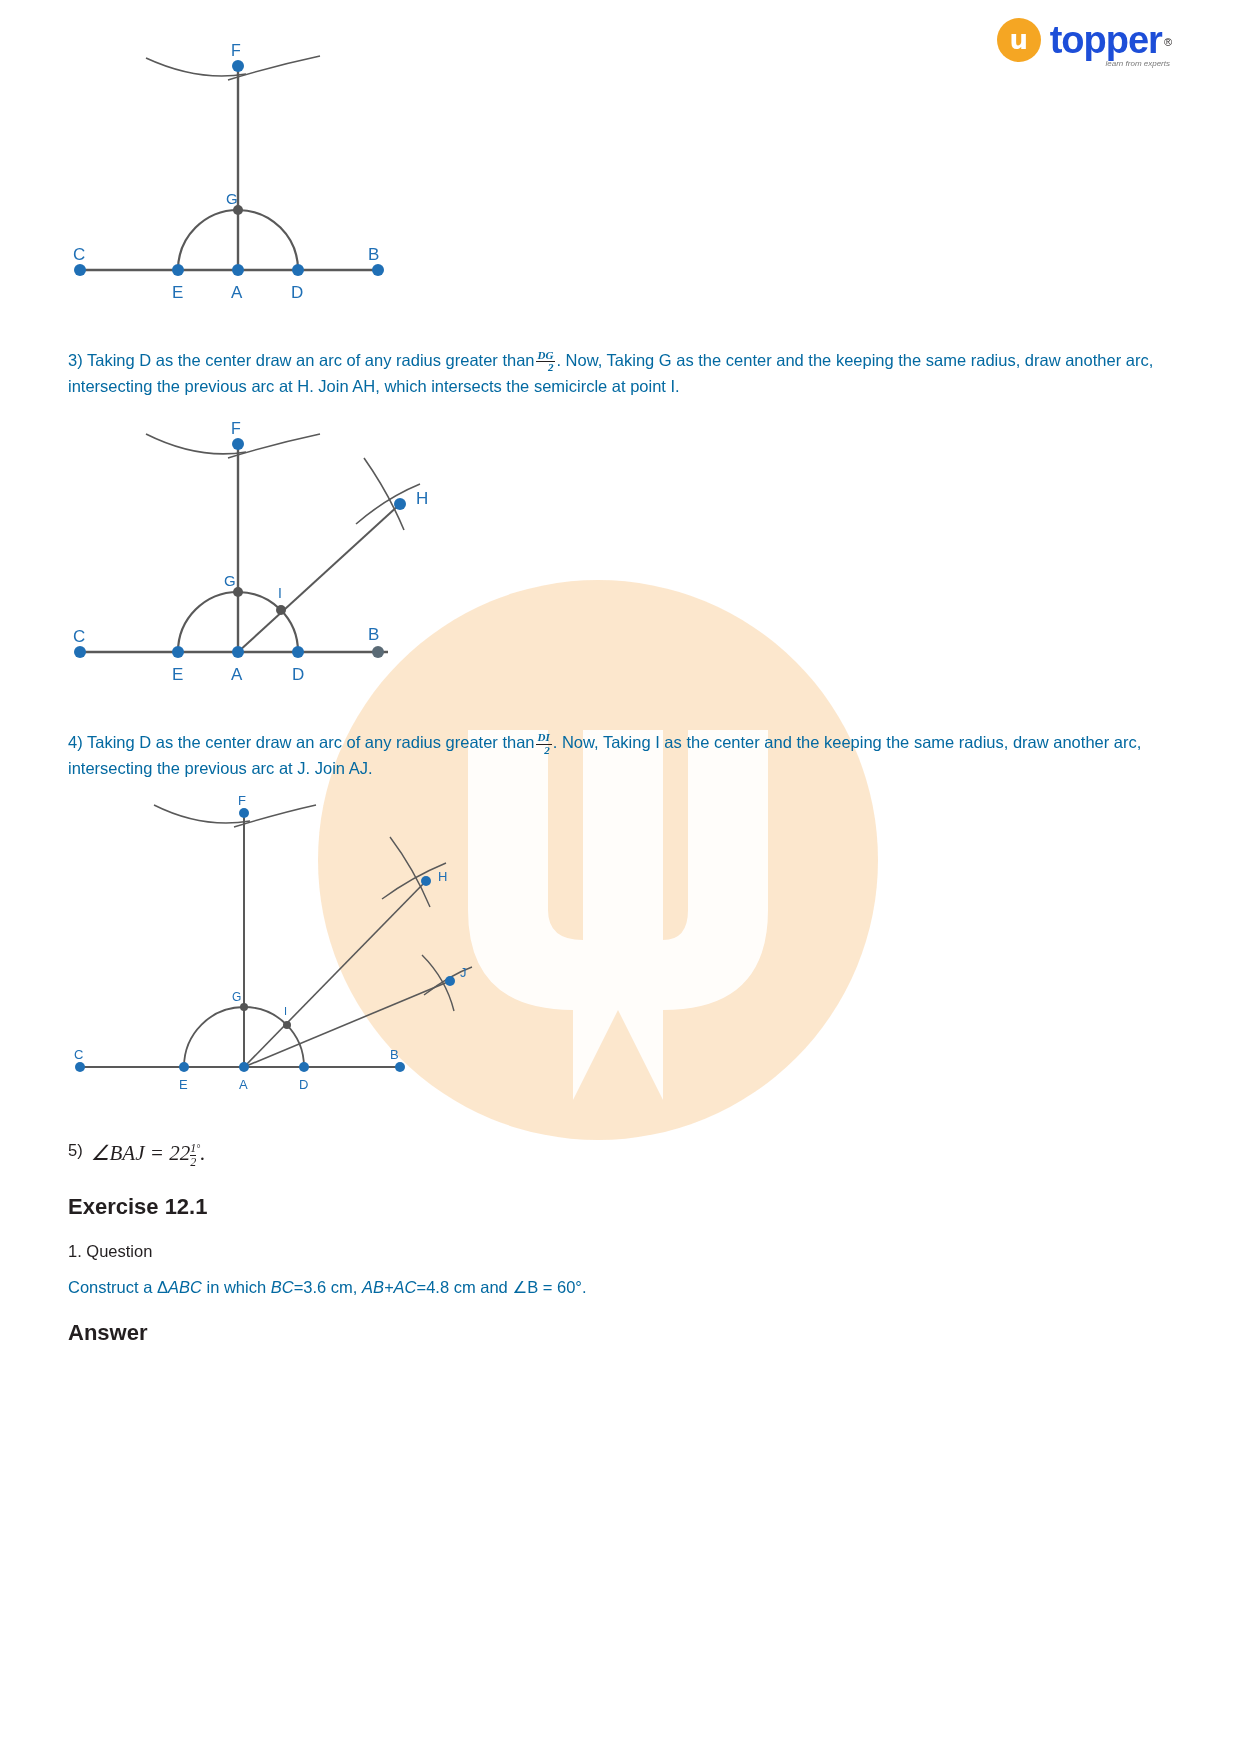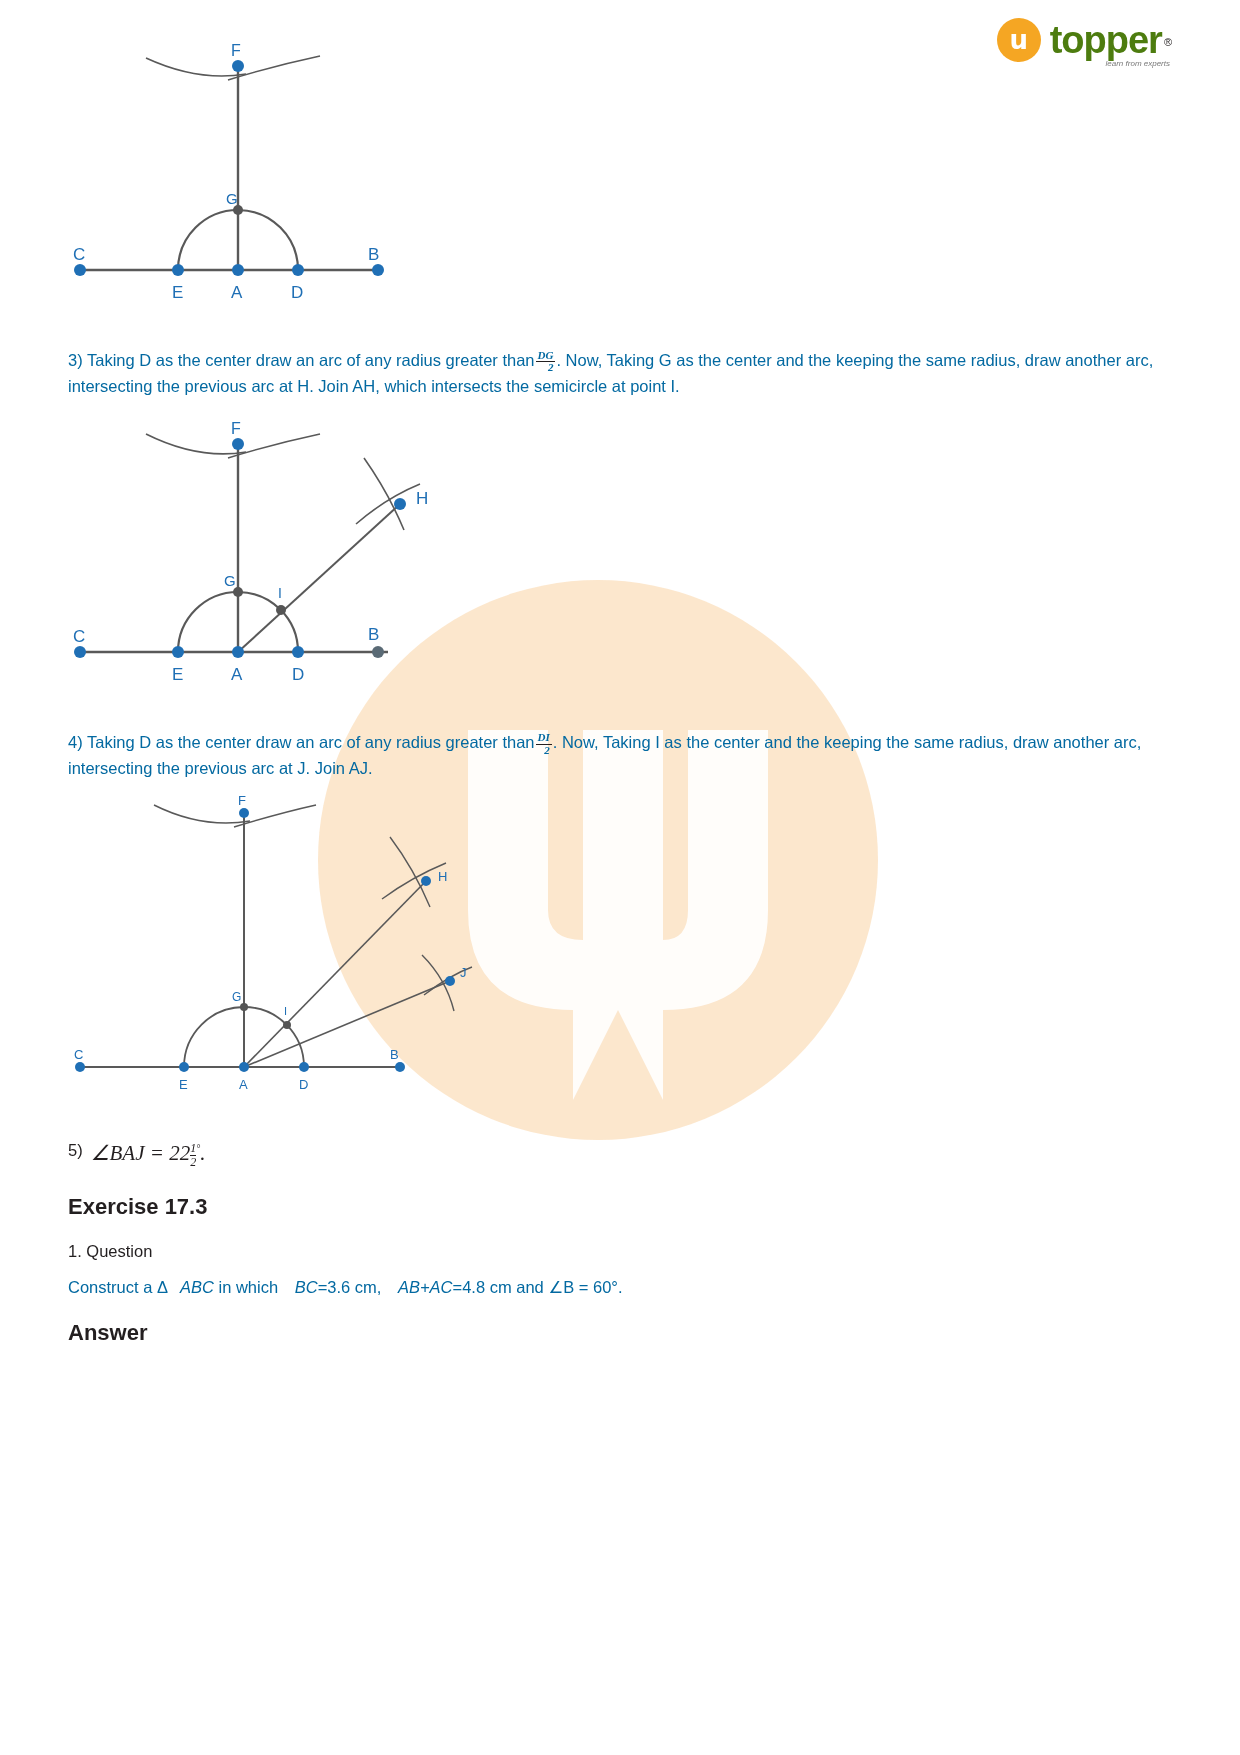--- a/index.html
+++ b/index.html
@@ -62,21 +62,21 @@
     display: flex; align-items: center; justify-content: center;
     color: #fff; font-size: 26px; font-weight: bold;
     font-family: "DejaVu Sans", sans-serif;
     line-height: 1;
   }
   .logo-text {
     margin-left: 9px;
     font-size: 38px;
     font-weight: bold;
     letter-spacing: -1px;
-    color: #4d7c0f;
+    color: #1d4ed8;
     font-family: "Liberation Sans", sans-serif;
   }
   .logo-reg {
     font-size: 11px;
     vertical-align: super;
     color: #231f20;
     margin-left: 2px;
   }
   .logo-tag {
     position: absolute;
@@ -125,21 +125,21 @@
   h3.qhead {
     font-size: 16.5px;
     font-weight: normal;
     margin: 22px 0 8px 0;
   }
   .ans-head {
     font-size: 22px;
     font-weight: bold;
     margin: 20px 0 0 0;
   }
-  .italic { font-style: italic; margin-left: 12px; }
+  .italic { font-style: italic; }
   .mathline {
     font-family: "Liberation Serif", serif;
     font-style: italic;
     font-size: 21px;
   }
   .item5 {
     margin-top: 22px;
     display: flex;
     align-items: flex-start;
     font-size: 16.5px;
@@ -305,21 +305,21 @@
 
     <div class="item5">
       <span class="lbl">5)</span>
       <span class="mathline">
         <span>∠BAJ</span>
         <span>=</span>
         <span>22</span><span class="mfrac"><span class="n">1</span><span class="d">2</span></span><span class="deg">°</span><span>.</span>
       </span>
     </div>
 
-    <h2 class="section">Exercise 17.3</h2>
+    <h2 class="section">Exercise 12.1</h2>
 
     <h3 class="qhead">1. Question</h3>
 
     <p class="para"><span>Construct a Δ</span><span class="italic">ABC</span><span> in which </span><span class="italic">BC</span><span>=3.6 cm, </span><span class="italic">AB+AC</span><span>=4.8 cm and ∠B = 60°.</span></p>
 
     <p class="ans-head">Answer</p>
 
 
 
   </div>

